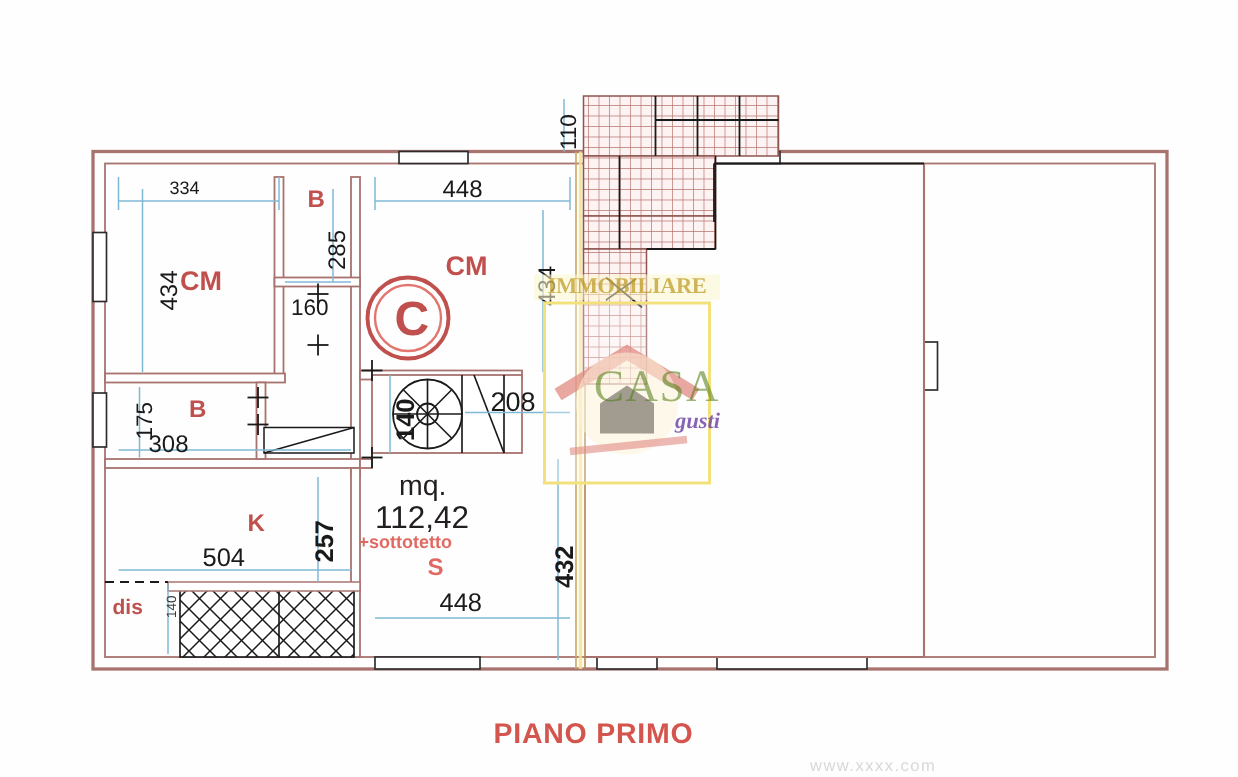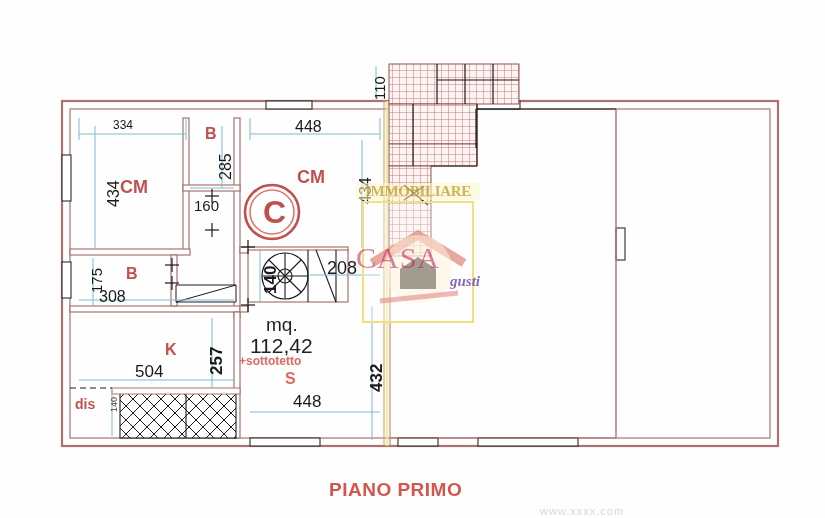--- a/index.html
+++ b/index.html
@@ -93,24 +93,24 @@
     color: #c8a93c;
     background: rgba(252,246,205,0.65);
     letter-spacing: -0.3px;
     opacity: 0.85;
   }
   #wm-casa {
     position: absolute;
     left: 0px;
     top: 58px;
     width: 124px;
-    text-align: left;
+    text-align: right;
     font-family: "Liberation Serif", serif;
     font-size: 30px;
-    color: #be185d;
+    color: #4d7c0f;
     opacity: 0.55;
     letter-spacing: 1px;
   }
   #wm-script {
     position: absolute;
     left: 0px;
     top: 90px;
     width: 124px;
     text-align: right;
     font-family: "Liberation Serif", serif;

